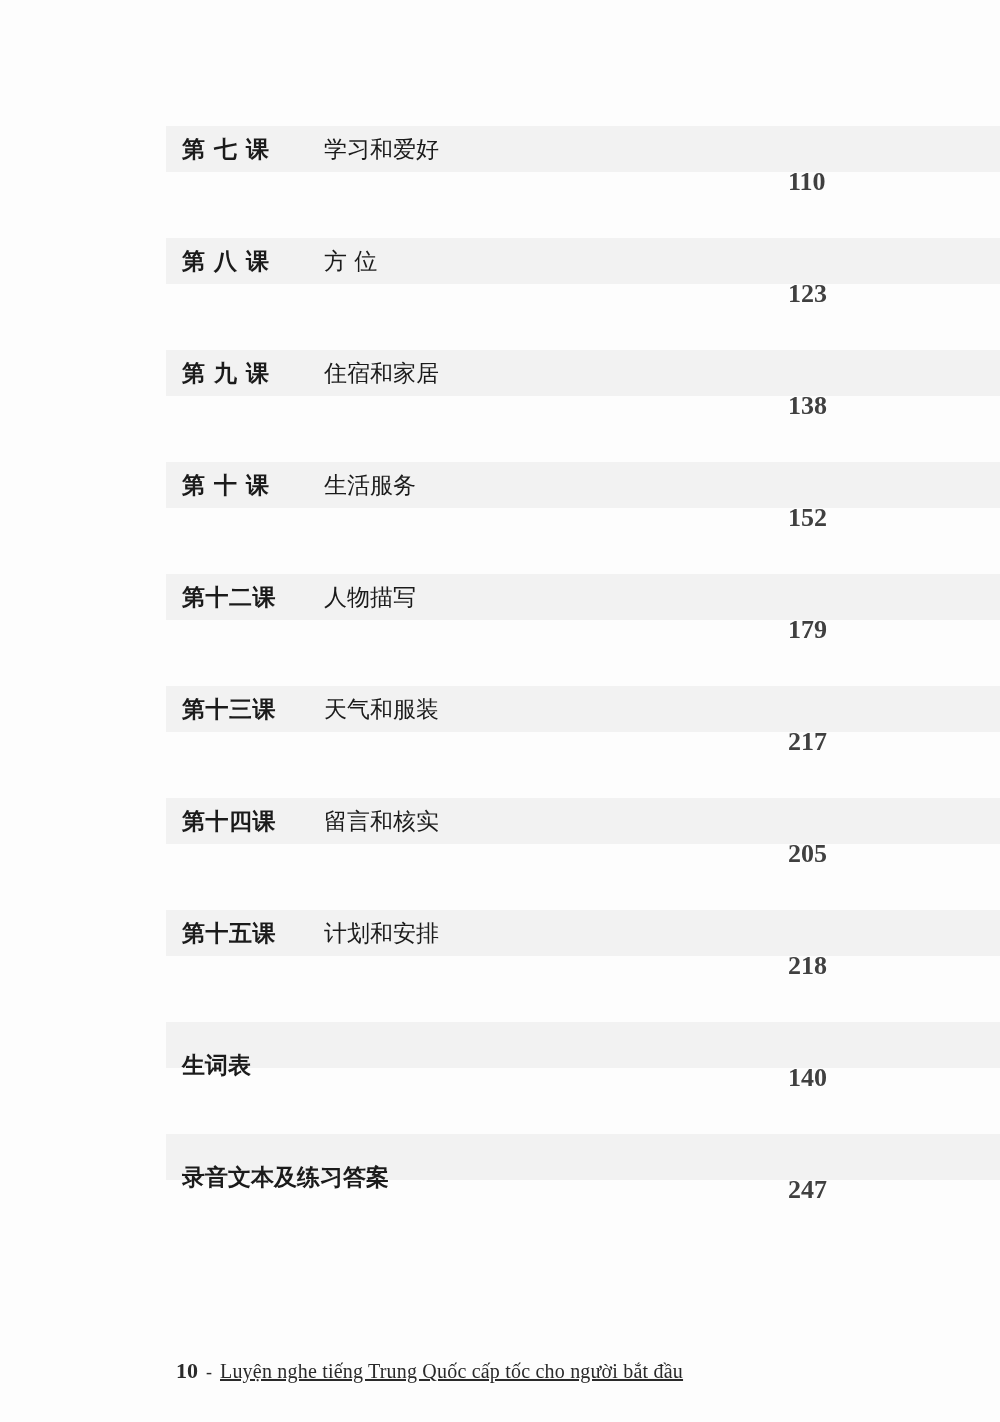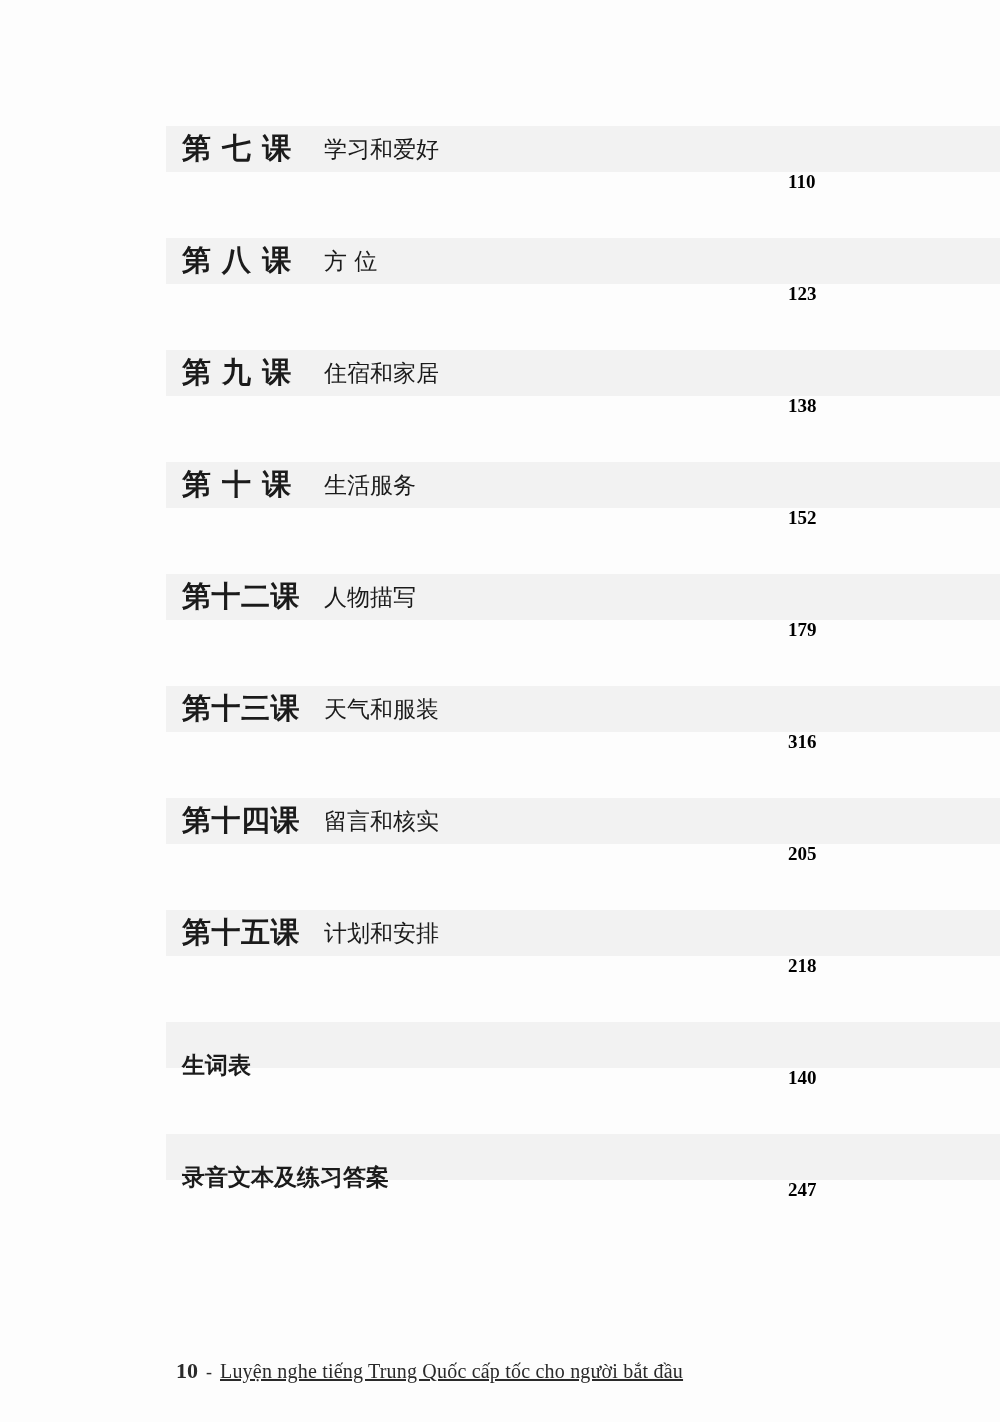--- a/index.html
+++ b/index.html
@@ -31,21 +31,21 @@
     align-items: center;
     background: #f2f2f2;
     height: 46px;
     box-sizing: border-box;
     padding-left: 16px;
   }
   .entry.indent-lesson { margin-left: 166px; }
   .entry.indent-plain  { margin-left: 166px; padding-right: 18px; }
 
   .lesson-label {
-    font-size: 29px;
+    font-size: 23px;
     font-weight: 700;
     letter-spacing: 0.5px;
     white-space: nowrap;
     width: 142px;
   }
   .lesson-title {
     font-size: 23px;
     font-weight: 400;
     white-space: nowrap;
     padding-right: 24px;
@@ -58,24 +58,24 @@
   }
   .row-wrap {
     position: relative;
     height: 112px;
   }
   .num-holder {
     position: absolute;
     left: 788px;
     top: 50%;
     transform: translateY(-50%);
-    font-size: 19px;
+    font-size: 26px;
     font-weight: 700;
     font-family: "Liberation Serif", "DejaVu Serif", serif;
-    color: #000000;
+    color: #404040;
   }
   .footer {
     position: absolute;
     left: 176px;
     bottom: 38px;
     display: flex;
     align-items: baseline;
     gap: 8px;
     font-family: "Liberation Serif", "DejaVu Serif", serif;
     color: #2a2a2a;
@@ -139,21 +139,21 @@
         <span class="lesson-title">人物描写</span>
       </div>
       <span class="num-holder">179</span>
     </div>
 
     <div class="row-wrap">
       <div class="entry indent-lesson">
         <span class="lesson-label">第十三课</span>
         <span class="lesson-title">天气和服装</span>
       </div>
-      <span class="num-holder">316</span>
+      <span class="num-holder">217</span>
     </div>
 
     <div class="row-wrap">
       <div class="entry indent-lesson">
         <span class="lesson-label">第十四课</span>
         <span class="lesson-title">留言和核实</span>
       </div>
       <span class="num-holder">205</span>
     </div>
 

